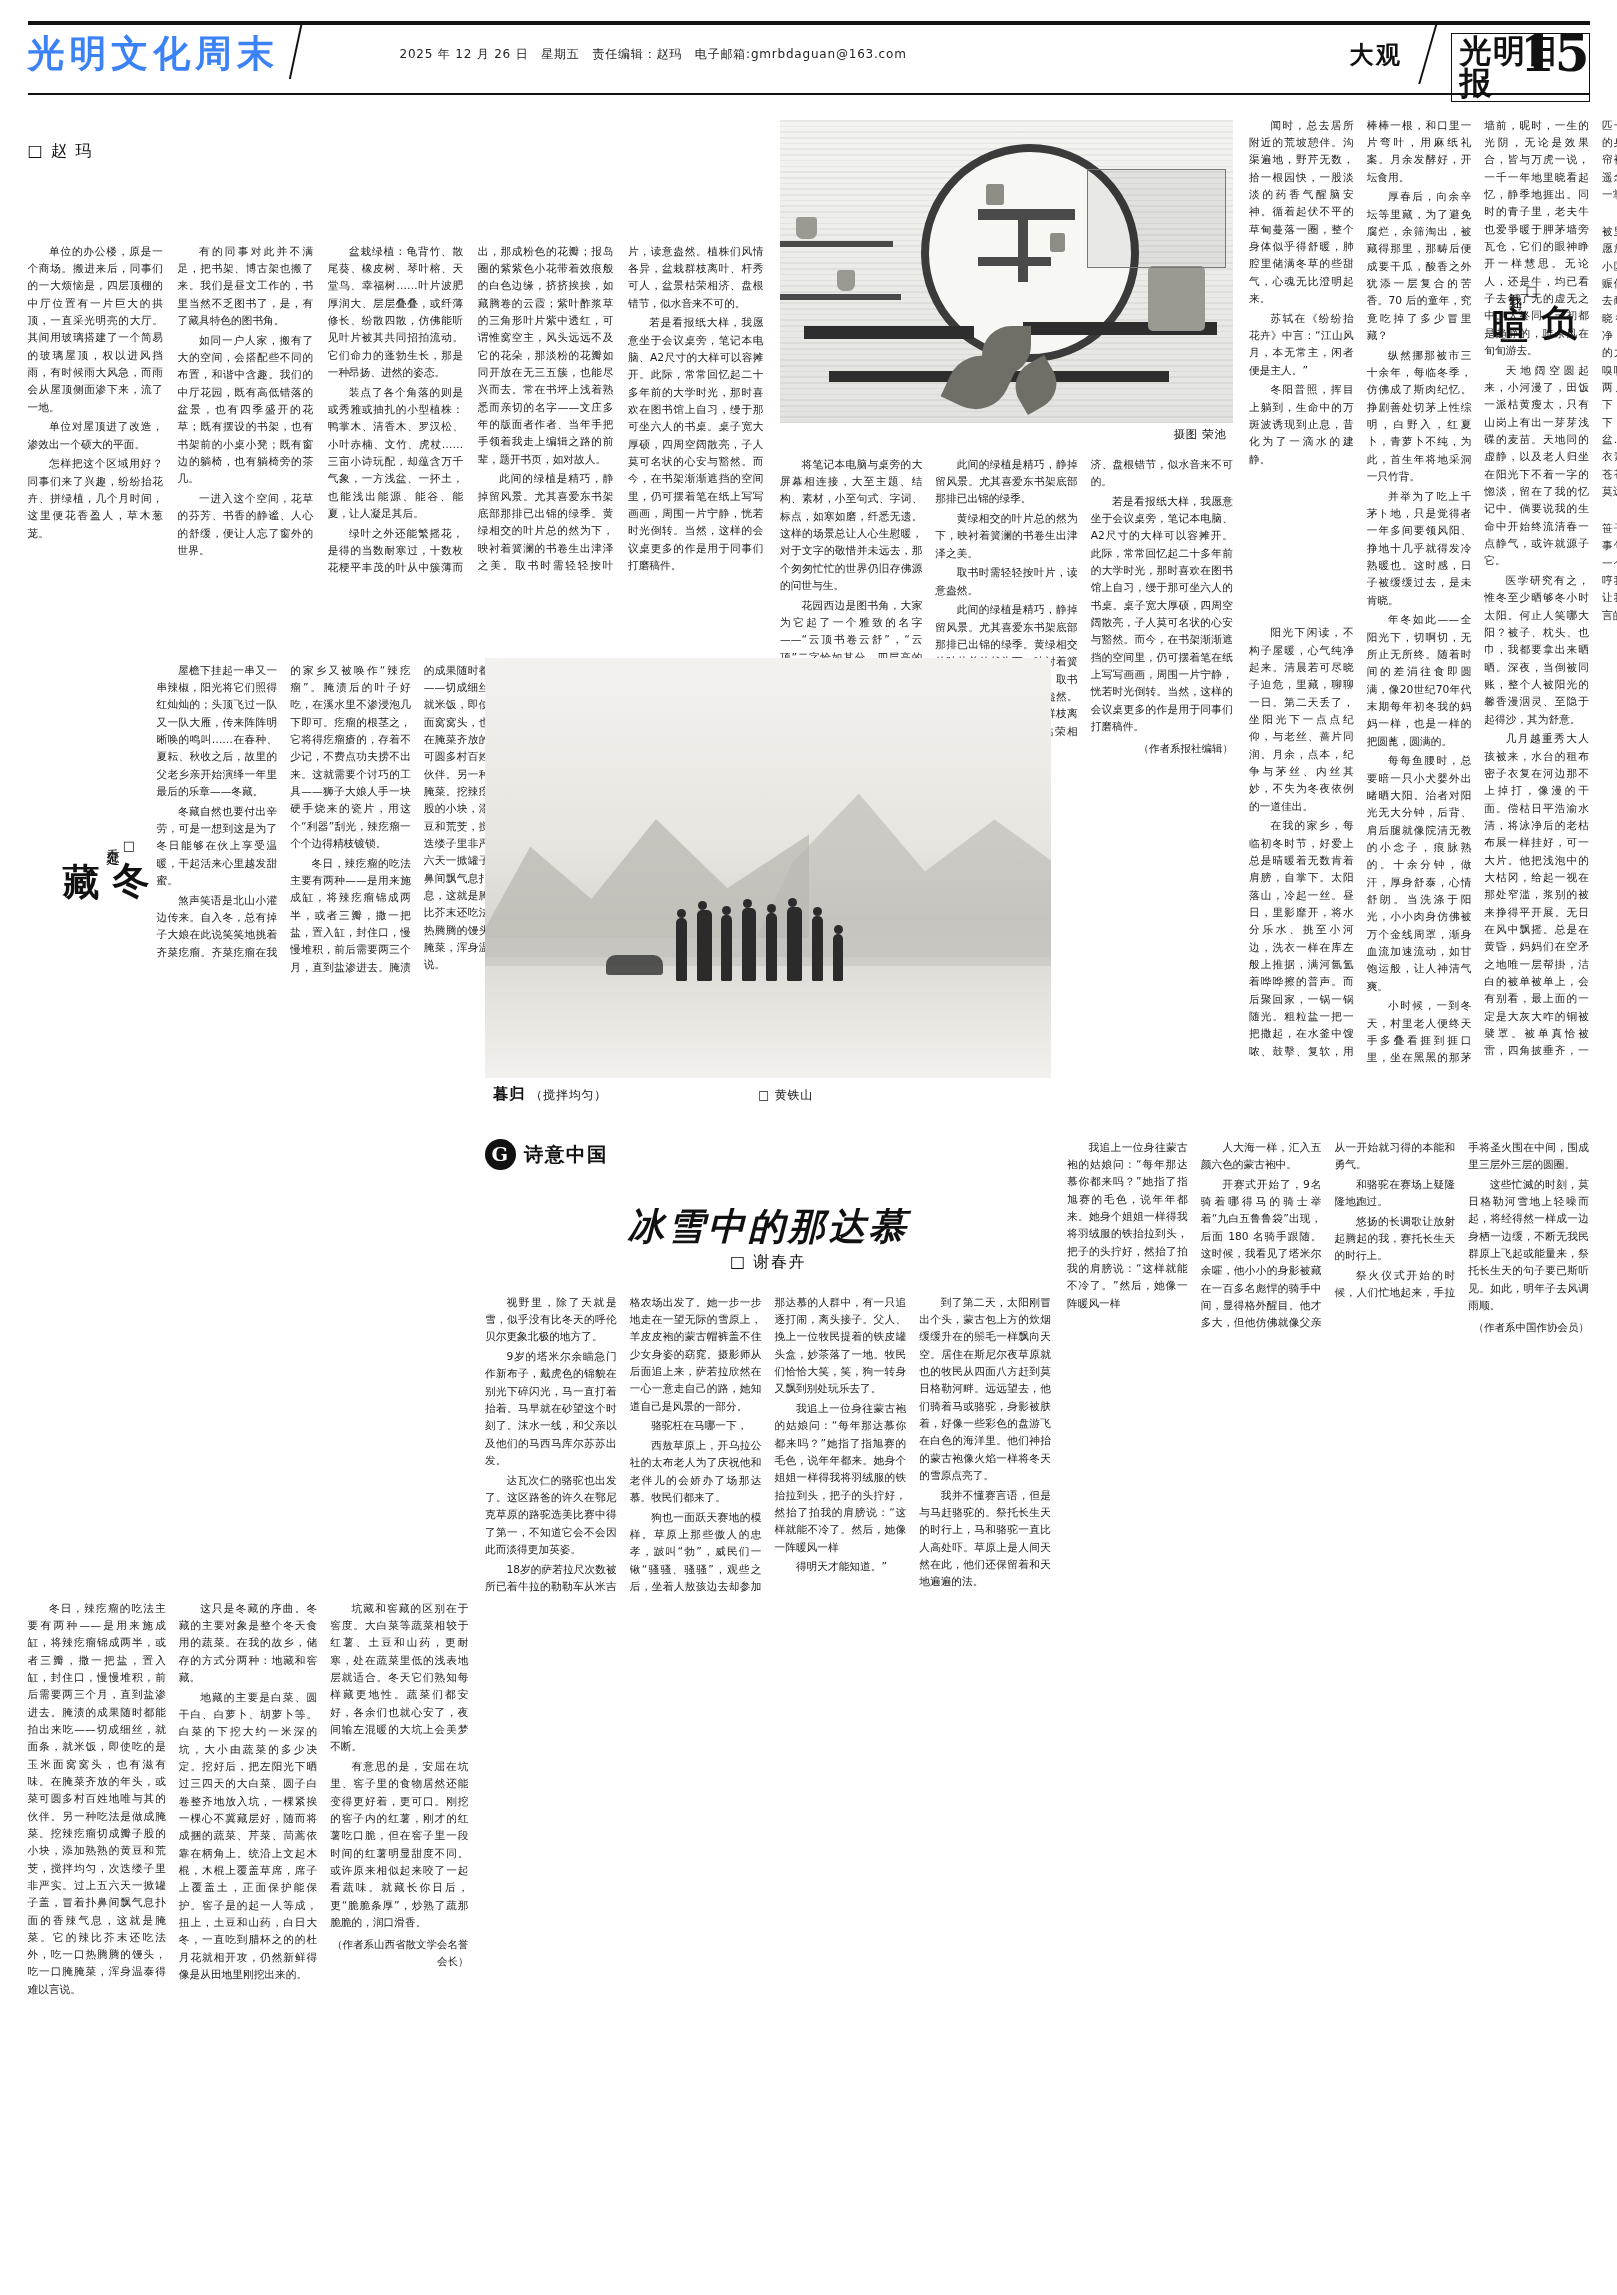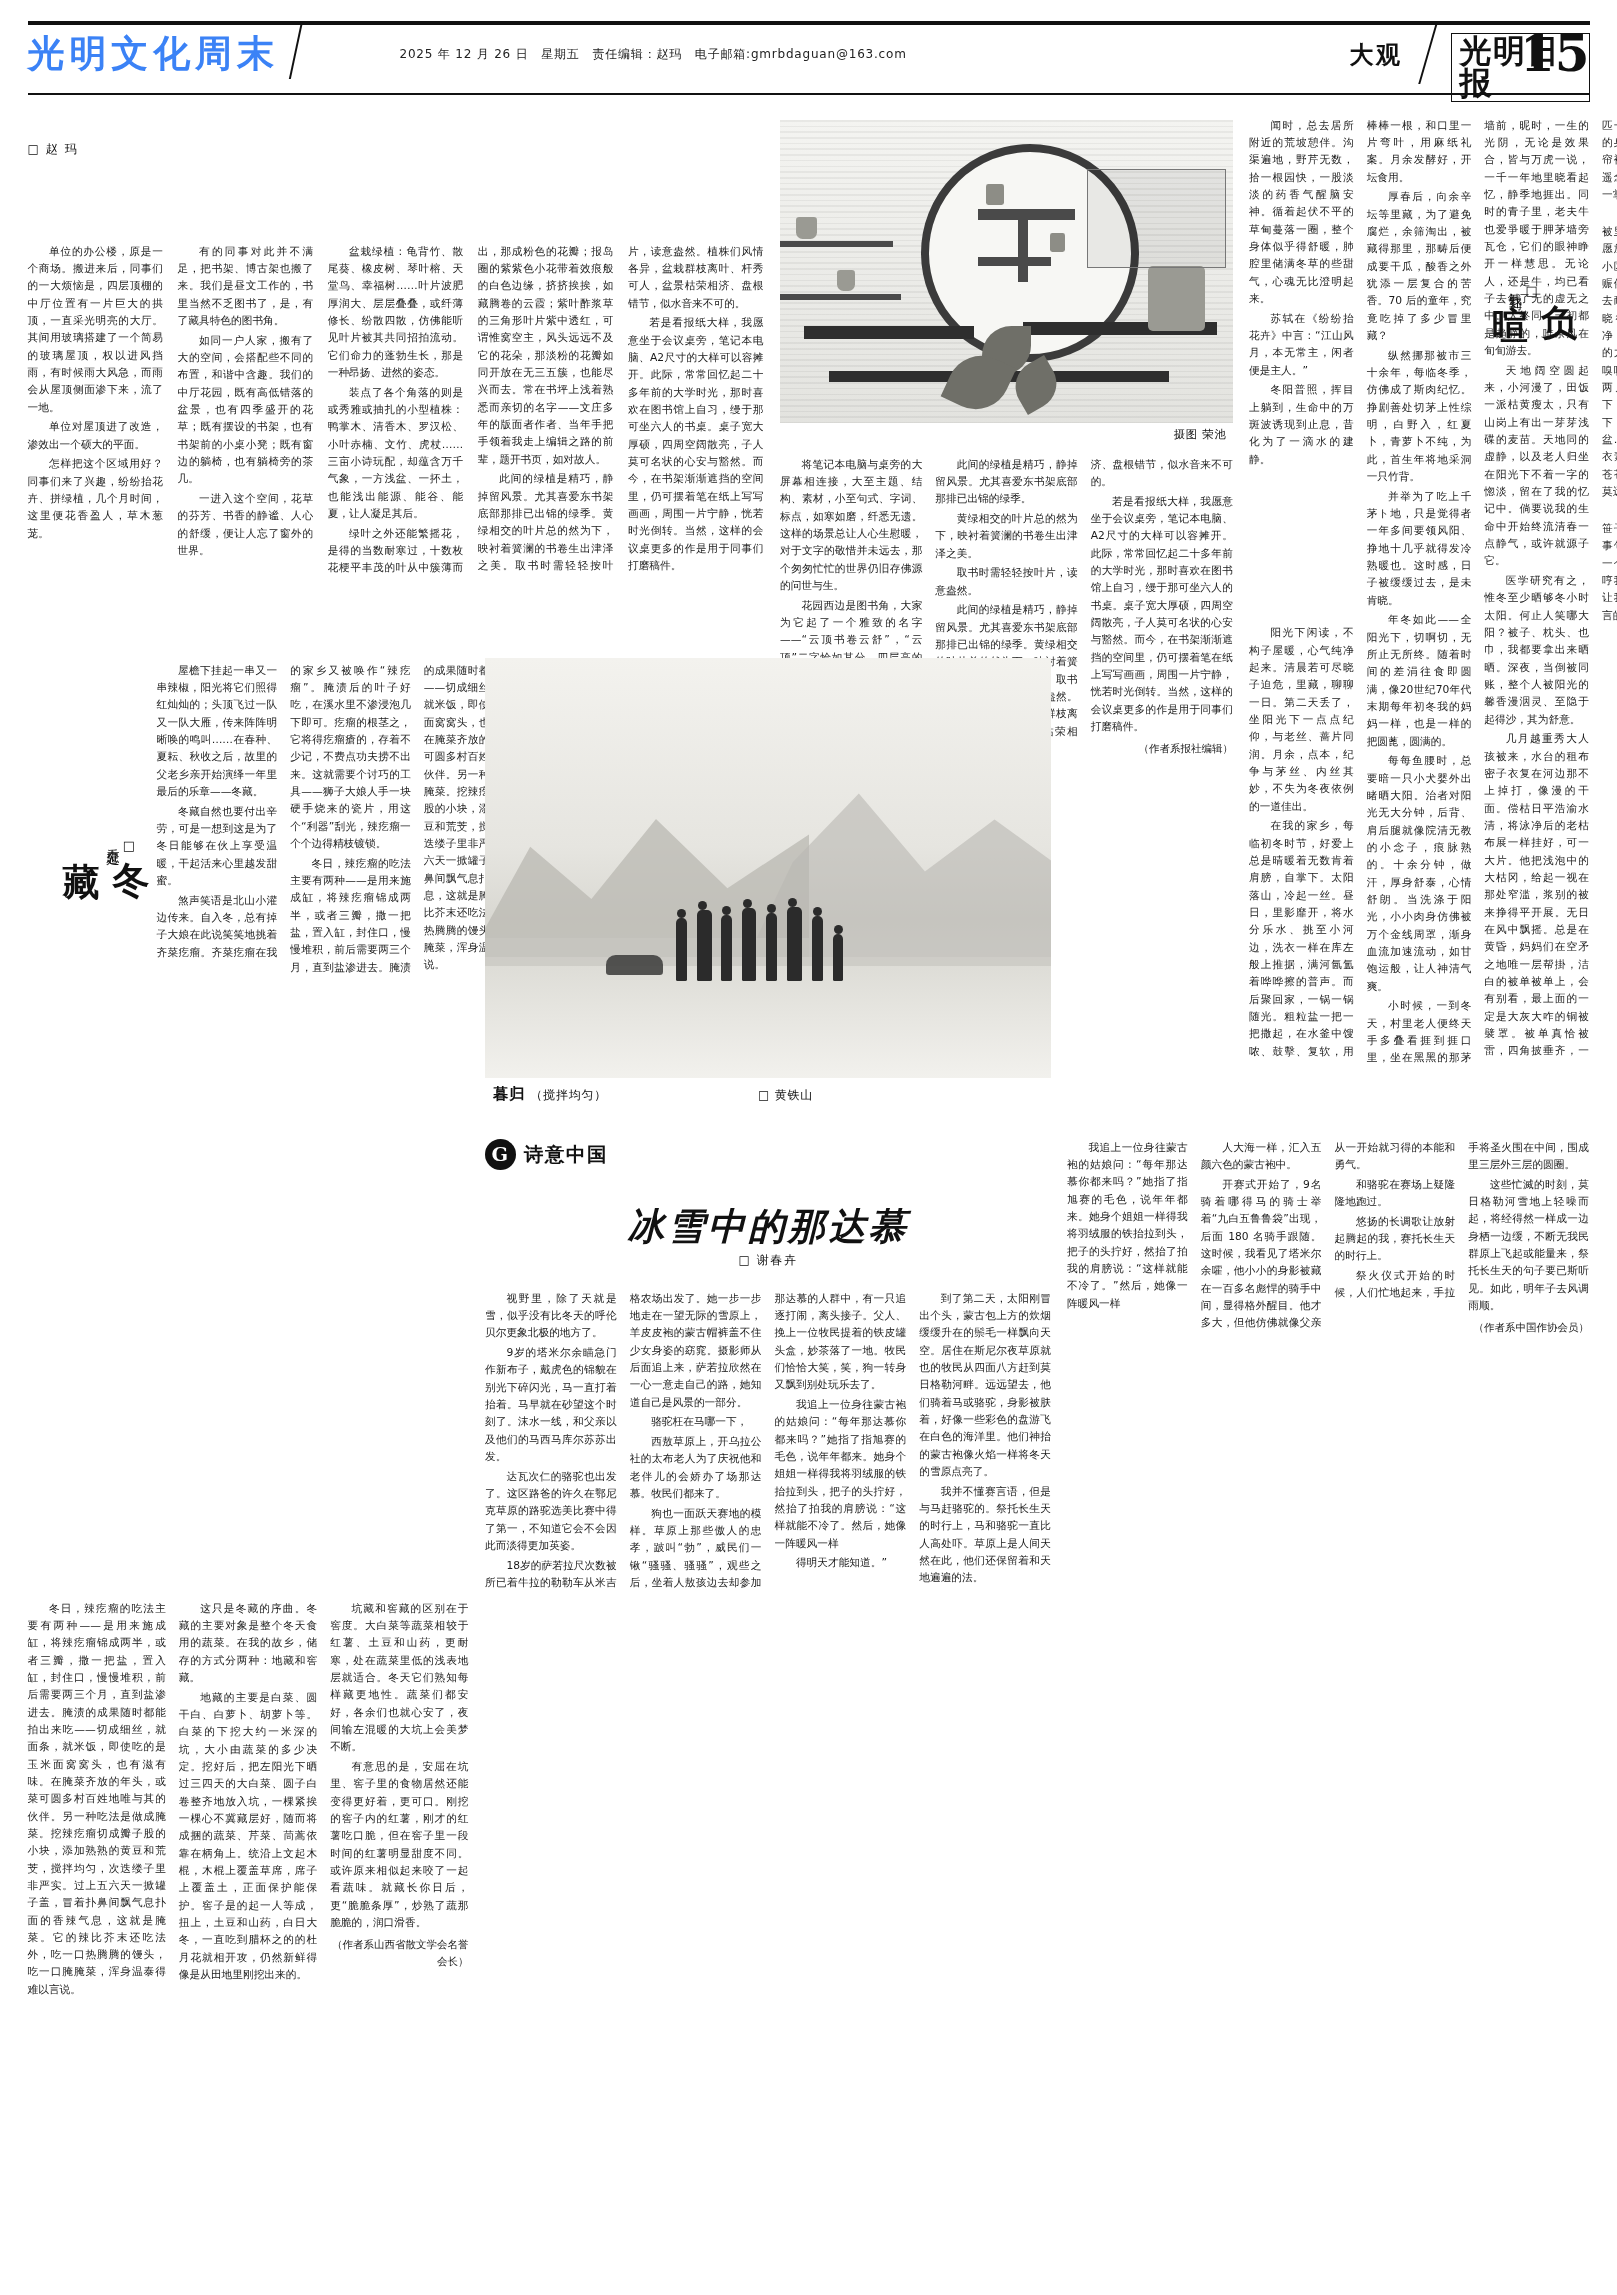--- a/index.html
+++ b/index.html
@@ -11,21 +11,21 @@
   .mh-rule{position:absolute;left:267px;top:6.5px;width:1.6px;height:58px;background:#111;transform:skewX(-12deg);}
   .mh-meta{position:absolute;left:372px;top:31px;font-size:12px;color:#222;letter-spacing:0.8px;}
   .mh-daguan{position:absolute;left:1322px;top:24px;font-family:"DejaVu Serif","Liberation Serif",serif;font-size:24px;font-weight:bold;letter-spacing:2.4px;}
   .mh-slash{position:absolute;left:1399px;top:8px;width:1.6px;height:61px;background:#111;transform:skewX(-16deg);}
   .mh-paper{position:absolute;left:1423px;top:18px;font-family:"DejaVu Serif","Liberation Serif",serif;font-size:32px;font-weight:bold;letter-spacing:1.6px;border:1.6px solid #111;padding:1.6px 8px;line-height:1;}
   .mh-pageno{position:absolute;right:0;top:9.7px;font-family:"DejaVu Serif","Liberation Serif",serif;font-size:50px;font-weight:bold;}
   .mh-topbar{position:absolute;left:27.5px;right:27.5px;top:6.5px;height:4px;background:#111;}
   
   .vtext{writing-mode:vertical-rl;text-orientation:upright;}
   .art-title{font-family:"DejaVu Serif","Liberation Serif",serif;font-weight:bold;}
-  .byline{font-size:12px;letter-spacing:1.6px;color:#111;}
+  .byline{font-size:16px;letter-spacing:1.6px;color:#111;}
   .body-col{font-size:10.7px;line-height:1.62;text-align:justify;text-justify:inter-ideograph;color:#1a1a1a;}
   .body-col p{margin:0 0 2.4px 0;text-indent:2em;}
   .caption{font-size:11.3px;letter-spacing:0.8px;text-align:center;}
   
   .zoneA{position:absolute;left:27.5px;top:107px;width:736px;height:517px;}
   .a-title{font-size:42px;letter-spacing:1.6px;}
   .a-byline{margin-top:19.4px;}
   .a-cols{position:absolute;left:0;top:121px;width:736px;height:380px;column-count:5;column-gap:14.6px;column-rule:none;}
   .zoneImg1{position:absolute;left:780px;top:105px;width:453px;height:323px;}
   .zoneImg1 .frame{width:453px;height:303px;overflow:hidden;position:relative;background:#e9e9e6;}

